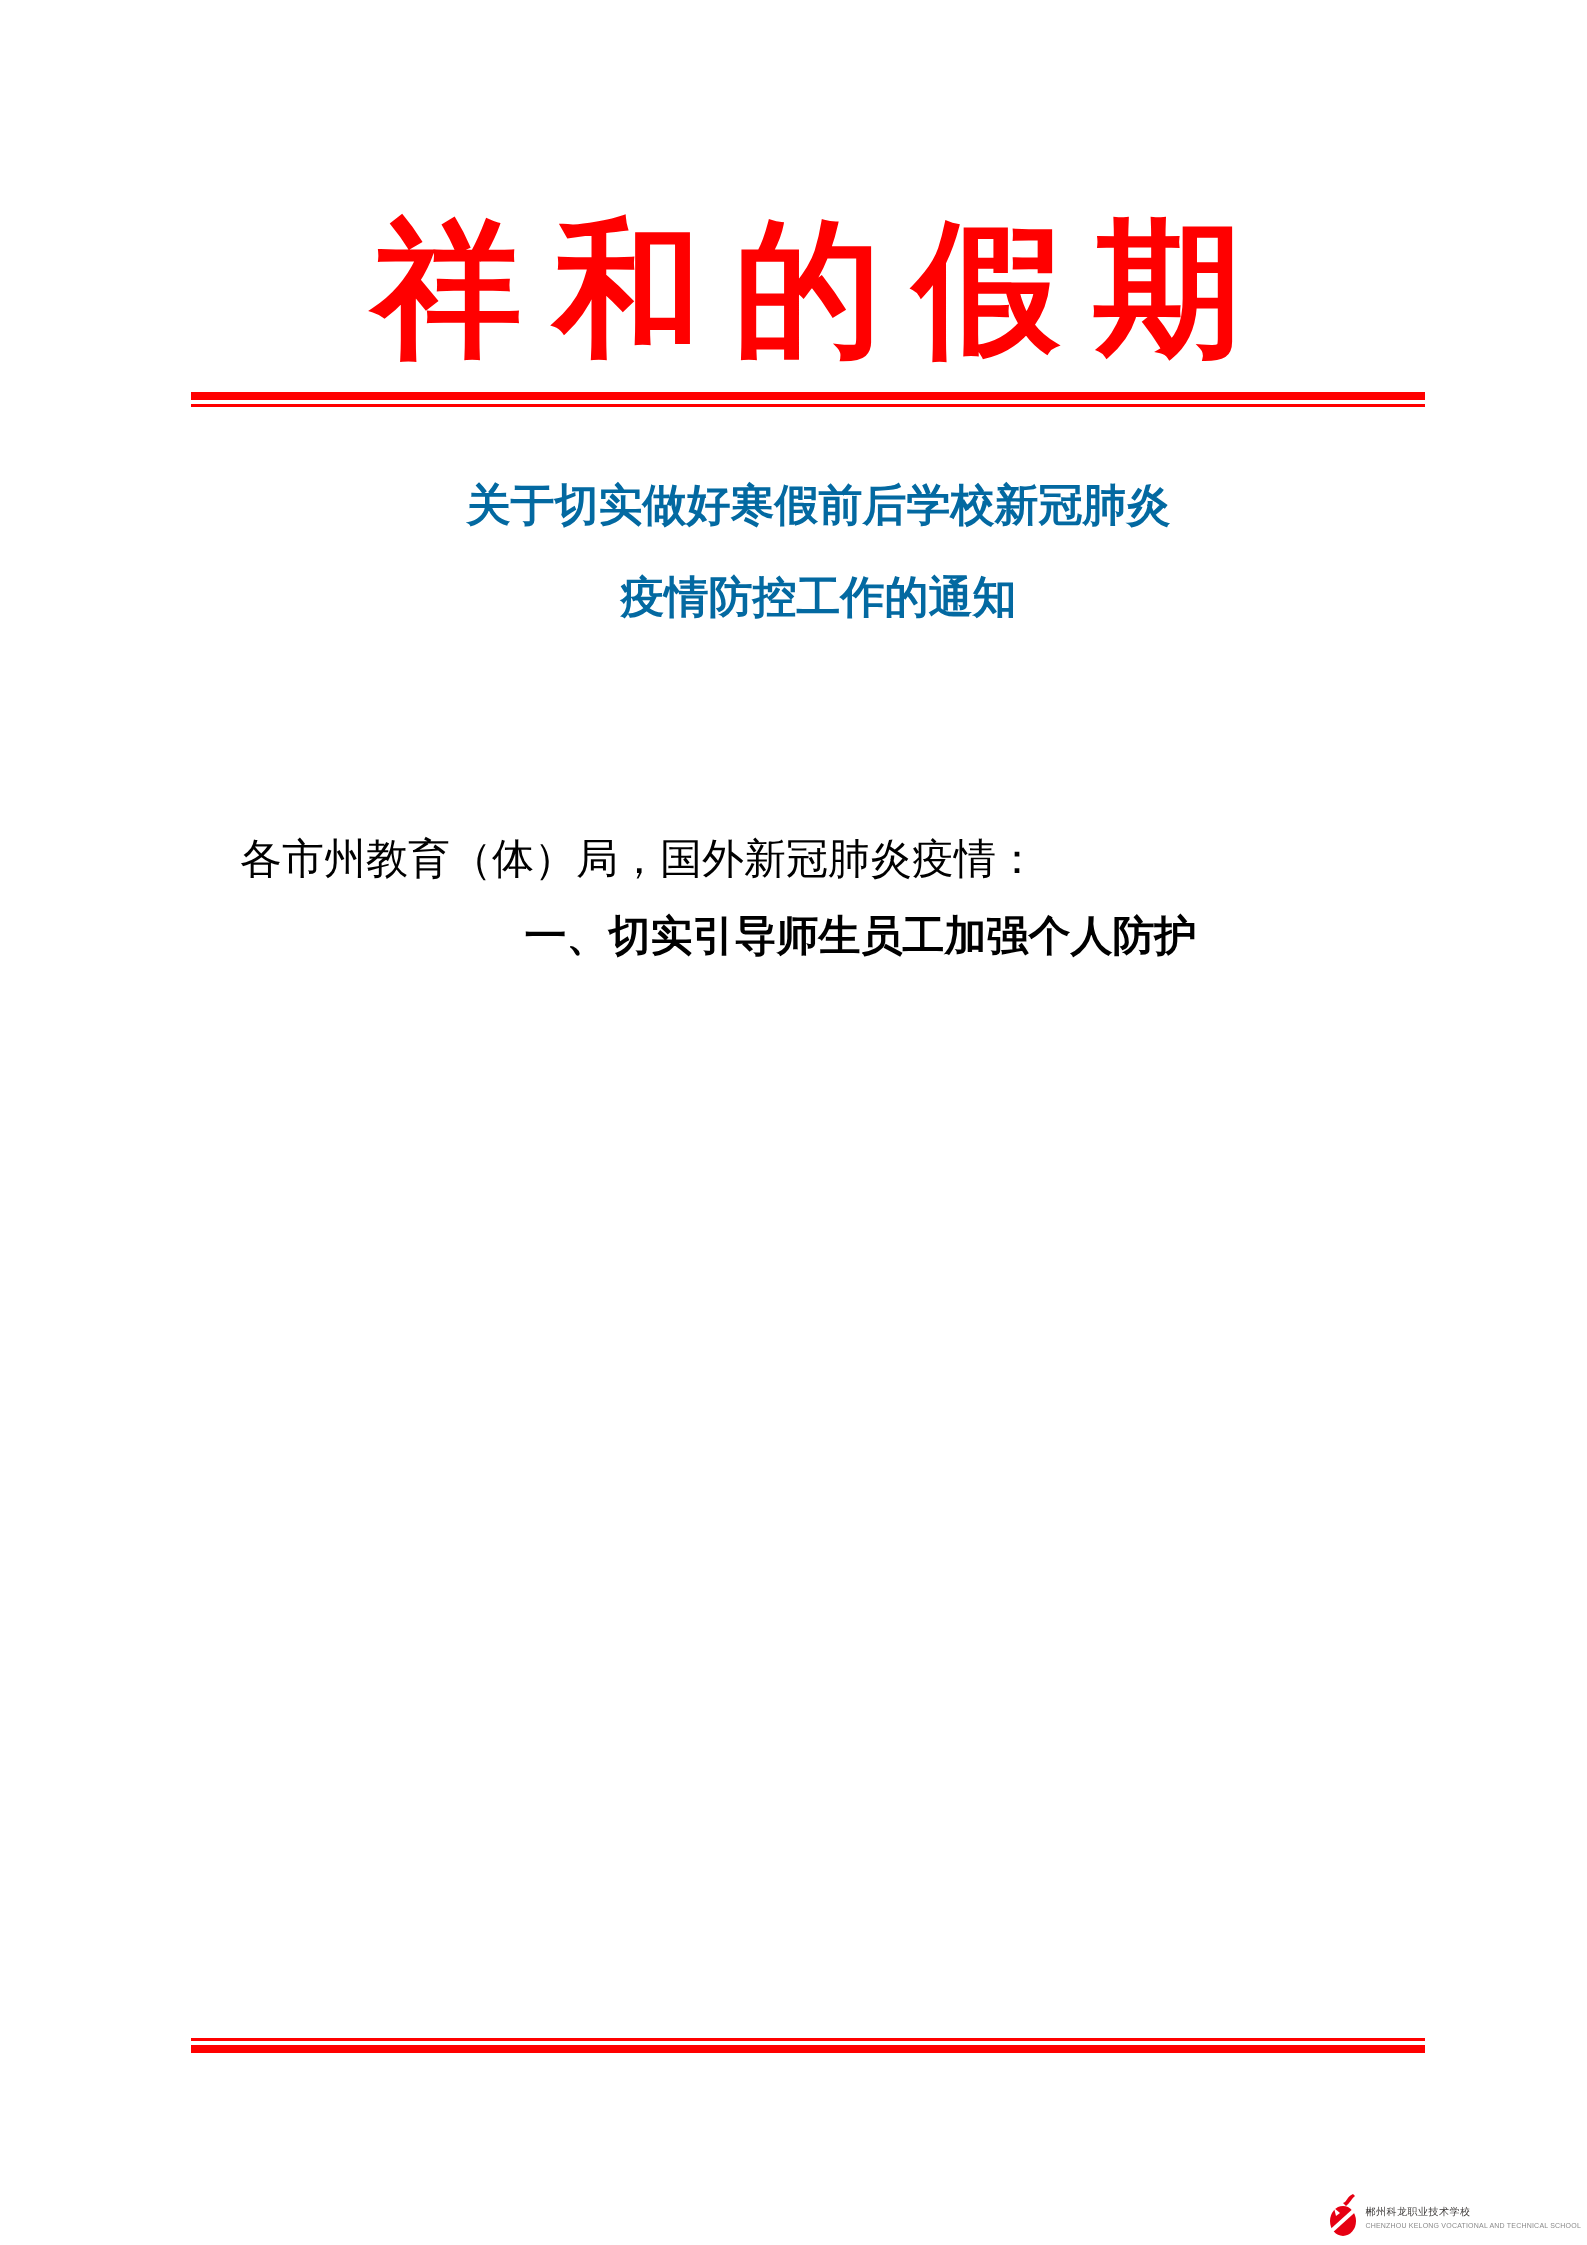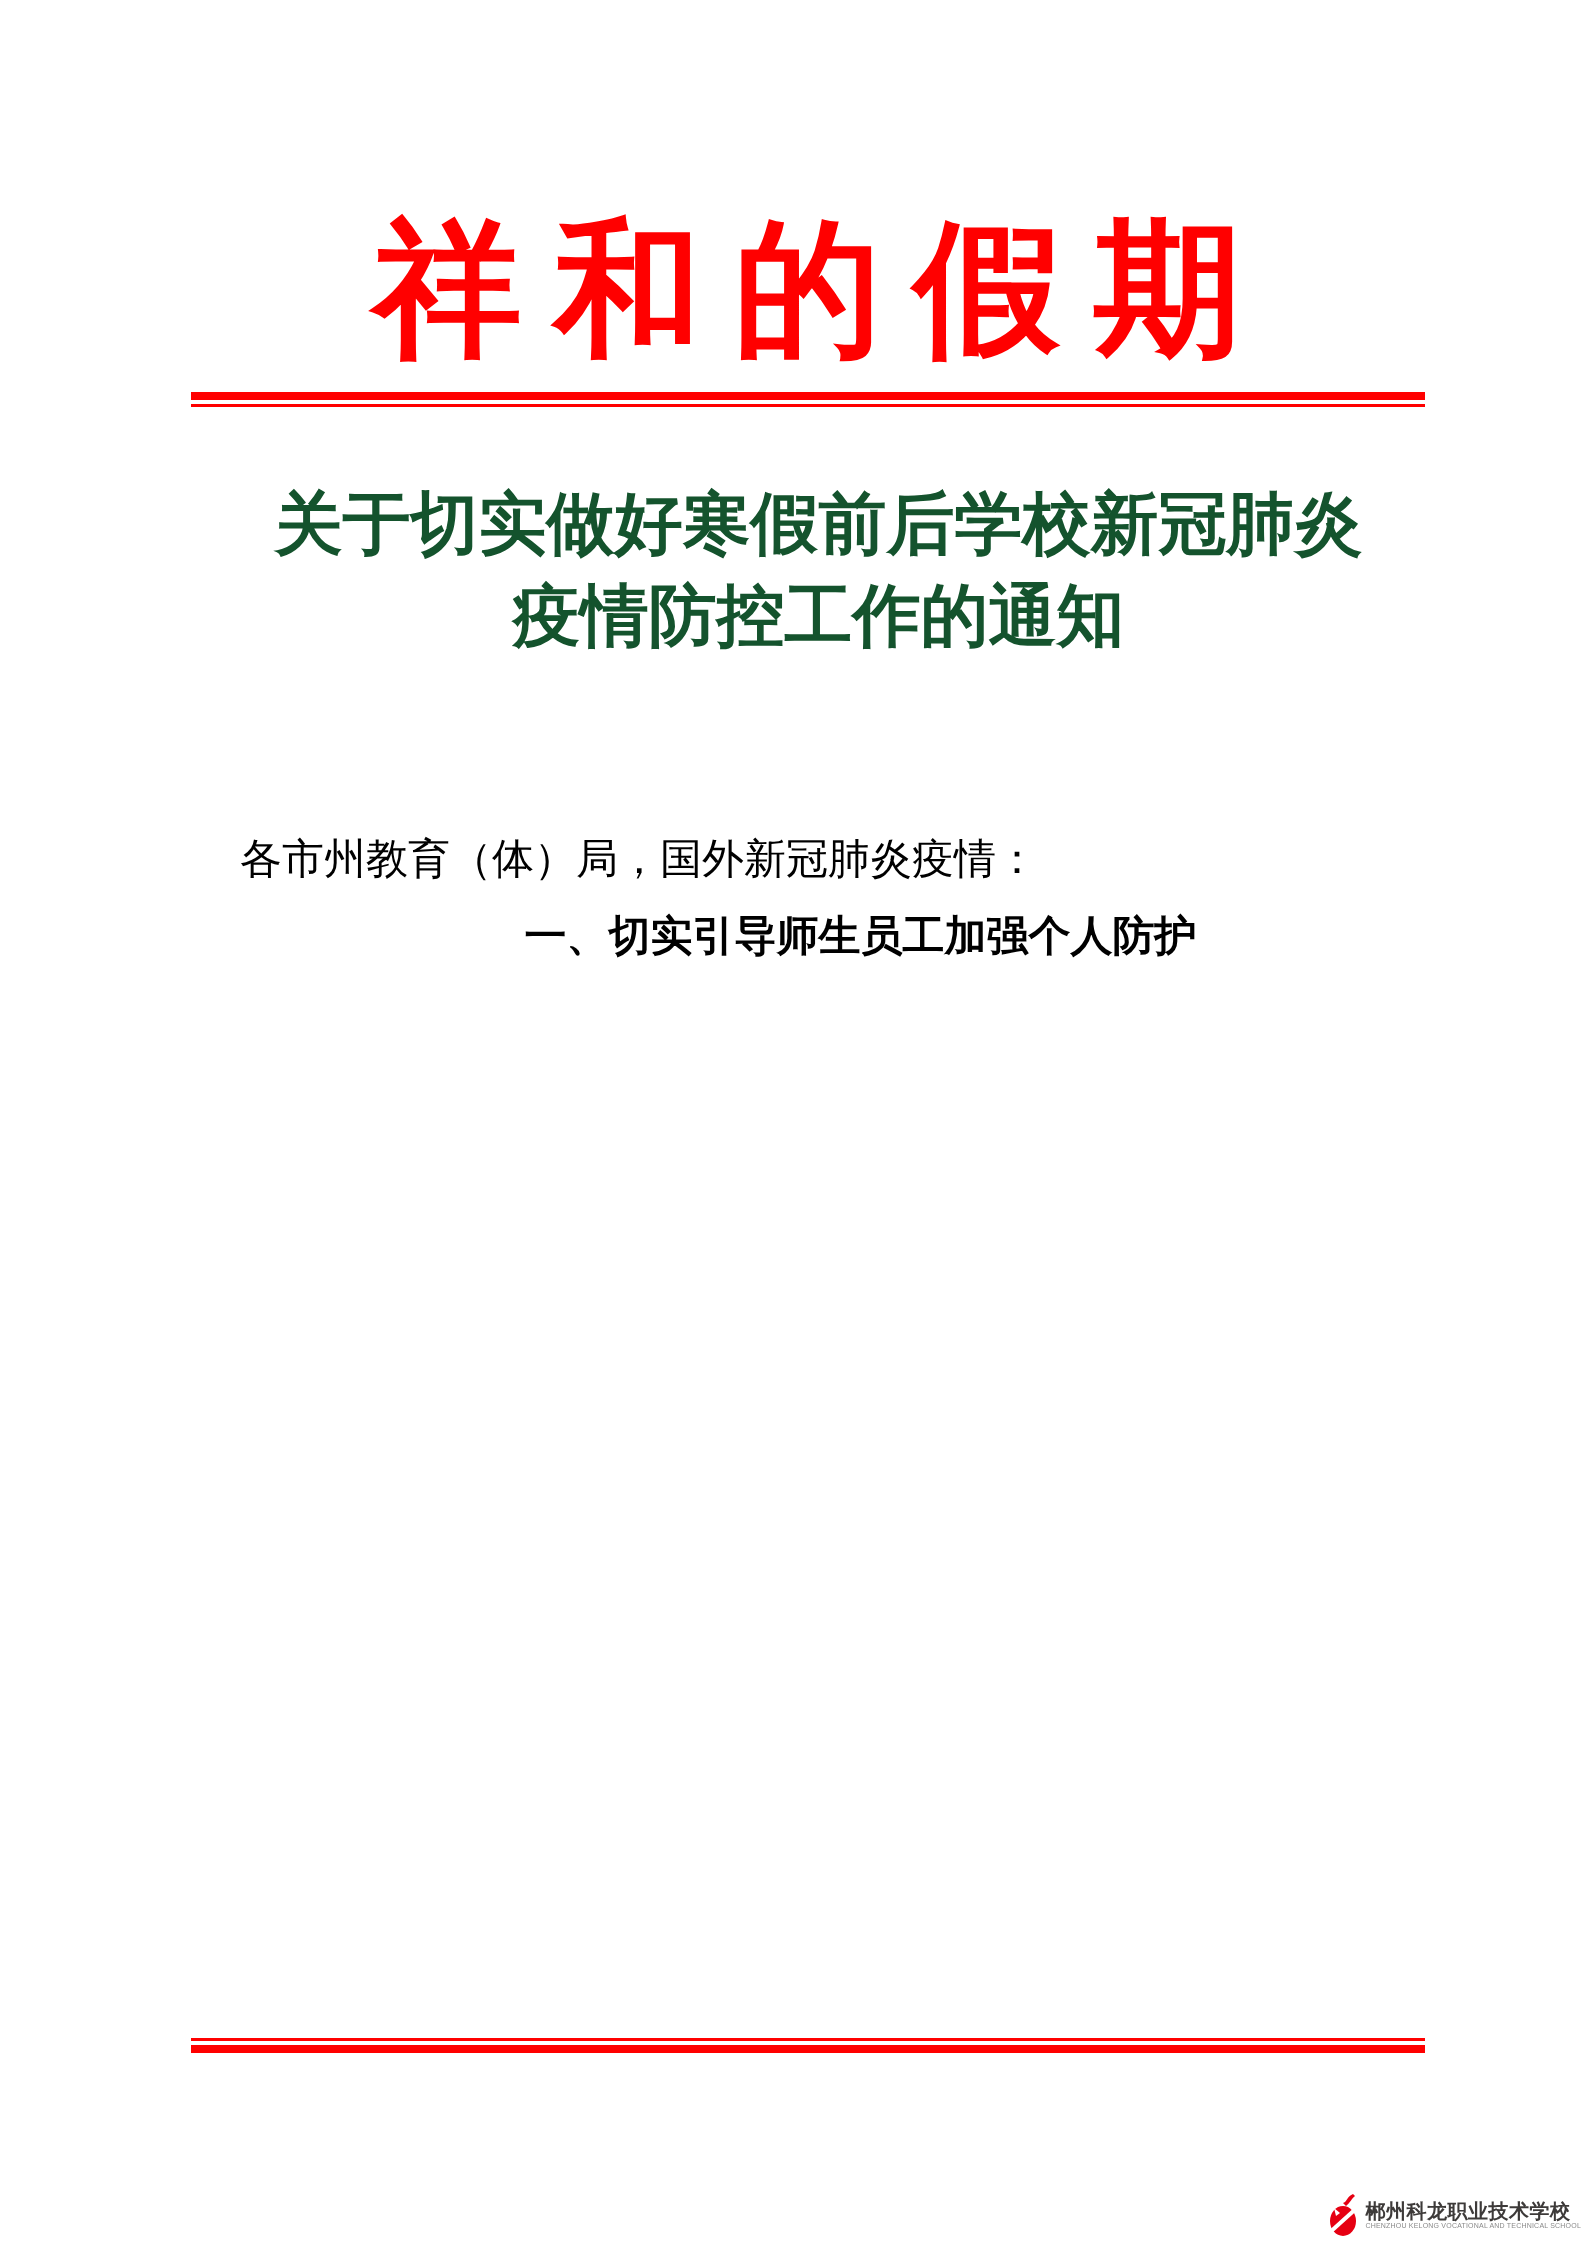--- a/index.html
+++ b/index.html
@@ -34,28 +34,28 @@
   .rule-wrap { position: absolute; left: 191px; width: 1234px; }
   .rule-wrap .thick { height: 8px; background: #ff0000; }
   .rule-wrap .thin  { height: 3px; background: #ff0000; }
   .rule-wrap .gap   { height: 4px; background: #ffffff; }
   .header-rule { top: 392px; }
   .footer-rule { top: 2038px; }
 
   
   .doc-title {
     position: absolute;
-    top: 478px;
+    top: 460px;
     left: 240px;
     width: 1157px;
     text-align: center;
     font-weight: bold;
-    font-size: 68px;
+    font-size: 44px;
     line-height: 92px;
-    color: #14532d;
+    color: #0369a1;
   }
 
   
   .body-text {
     position: absolute;
     top: 822px;
     left: 240px;
     width: 1157px;
     height: 1214px;
     overflow: hidden;
@@ -81,22 +81,22 @@
     position: absolute;
     right: 6px;
     bottom: 6px;
     display: flex;
     align-items: center;
   }
   .logo-icon { width: 36px; height: 46px; margin-right: 3px; flex: 0 0 auto; }
   .logo-text-col { display: flex; flex-direction: column; }
   .logo-zh {
     font-family: "Liberation Sans", "DejaVu Sans", sans-serif;
-    font-weight: bold;
-    font-size: 20px;
+    font-weight: normal;
+    font-size: 10px;
     letter-spacing: 0.5px;
     color: #3d3a39;
     white-space: nowrap;
     line-height: 19px;
   }
   .logo-en {
     font-family: "Liberation Sans", "DejaVu Sans", sans-serif;
     font-size: 7px;
     color: #8a8a8a;
     letter-spacing: 0.2px;

